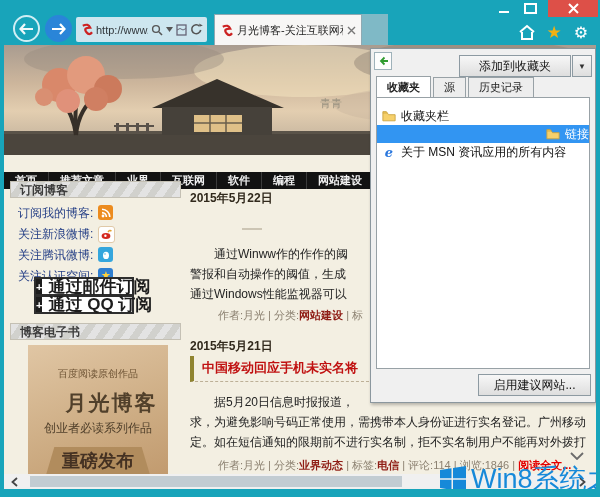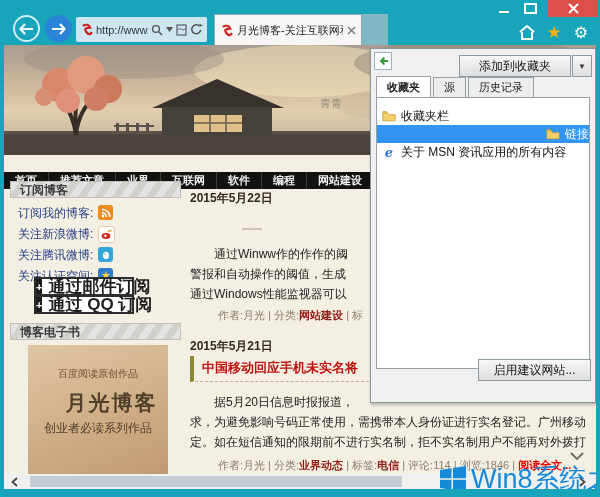--- a/index.html
+++ b/index.html
@@ -89,21 +89,21 @@
   .addfav-dd{position:absolute;left:201px;top:6px;width:20px;height:22px;font-size:8px;color:#333;}
   .ftabs{position:absolute;left:5px;top:32px;height:17px;display:flex;align-items:flex-end;}
   .ftab{border:1px solid #98a1a6;background:#ededed;font-size:11px;color:#222;
     padding:2px 10px 2px;margin-right:2px;box-sizing:border-box;}
   .ftab.active{background:#fff;border-bottom:1px solid #fff;padding-top:3px;font-weight:bold;}
   .flist{position:absolute;left:5px;top:48px;width:214px;height:272px;background:#fff;
     border:1px solid #98a1a6;box-sizing:border-box;padding-top:9px;}
   .frow{height:18px;display:flex;align-items:center;gap:5px;padding-left:5px;font-size:12px;color:#111;}
   .frow.sel{background:#3295f2;color:#fff;justify-content:flex-end;}
   .e-ico{font:italic bold 13px "DejaVu Serif",serif;color:#2a77dd;width:14px;text-align:center;}
-  .suggest{position:absolute;left:107px;top:310px;width:113px;height:22px;}
+  .suggest{position:absolute;left:107px;top:325px;width:113px;height:22px;}
   
   .wm{position:absolute;left:436px;top:416px;z-index:6;display:flex;align-items:center;gap:5px;}
   .wm-text{font-size:27px;color:#1689d9;letter-spacing:0px;white-space:nowrap;}
 </style>
 </head>
 <body>
 
 <div class="win-btn btn-min">
     <span class="bar"></span>
   </div>
@@ -273,20 +273,21 @@
     <span class="plus">+</span>
     <span class="s-label">通过 QQ 订阅</span>
   </div>
 
   <div class="side-hdr" style="top:278px">博客电子书</div>
 
   <div class="ad">
     <div class="a1">百度阅读原创作品</div>
     <div class="a2">月光博客</div>
     <div class="a3">创业者必读系列作品</div>
+    <div class="a4">重磅发布</div>
   </div>
 
   <div class="main">
     <div class="m-abs p-date" style="top:18px">2015年5月22日</div>
     <div class="dash" style="top:56px"></div>
     <div class="m-abs p-body" style="top:94px">警报和自动操作的阈值，生成</div>
     <div class="m-abs p-body" style="top:74px;text-indent:24px">通过Winww作的作作的阈</div>
     <div class="m-abs p-body" style="top:114px">通过Windows性能监视器可以</div>
     <div class="m-abs p-meta" style="top:136px;left:32px">
       <span>作者:月光 | 分类:</span><b>网站建设</b><span> | 标</span>

